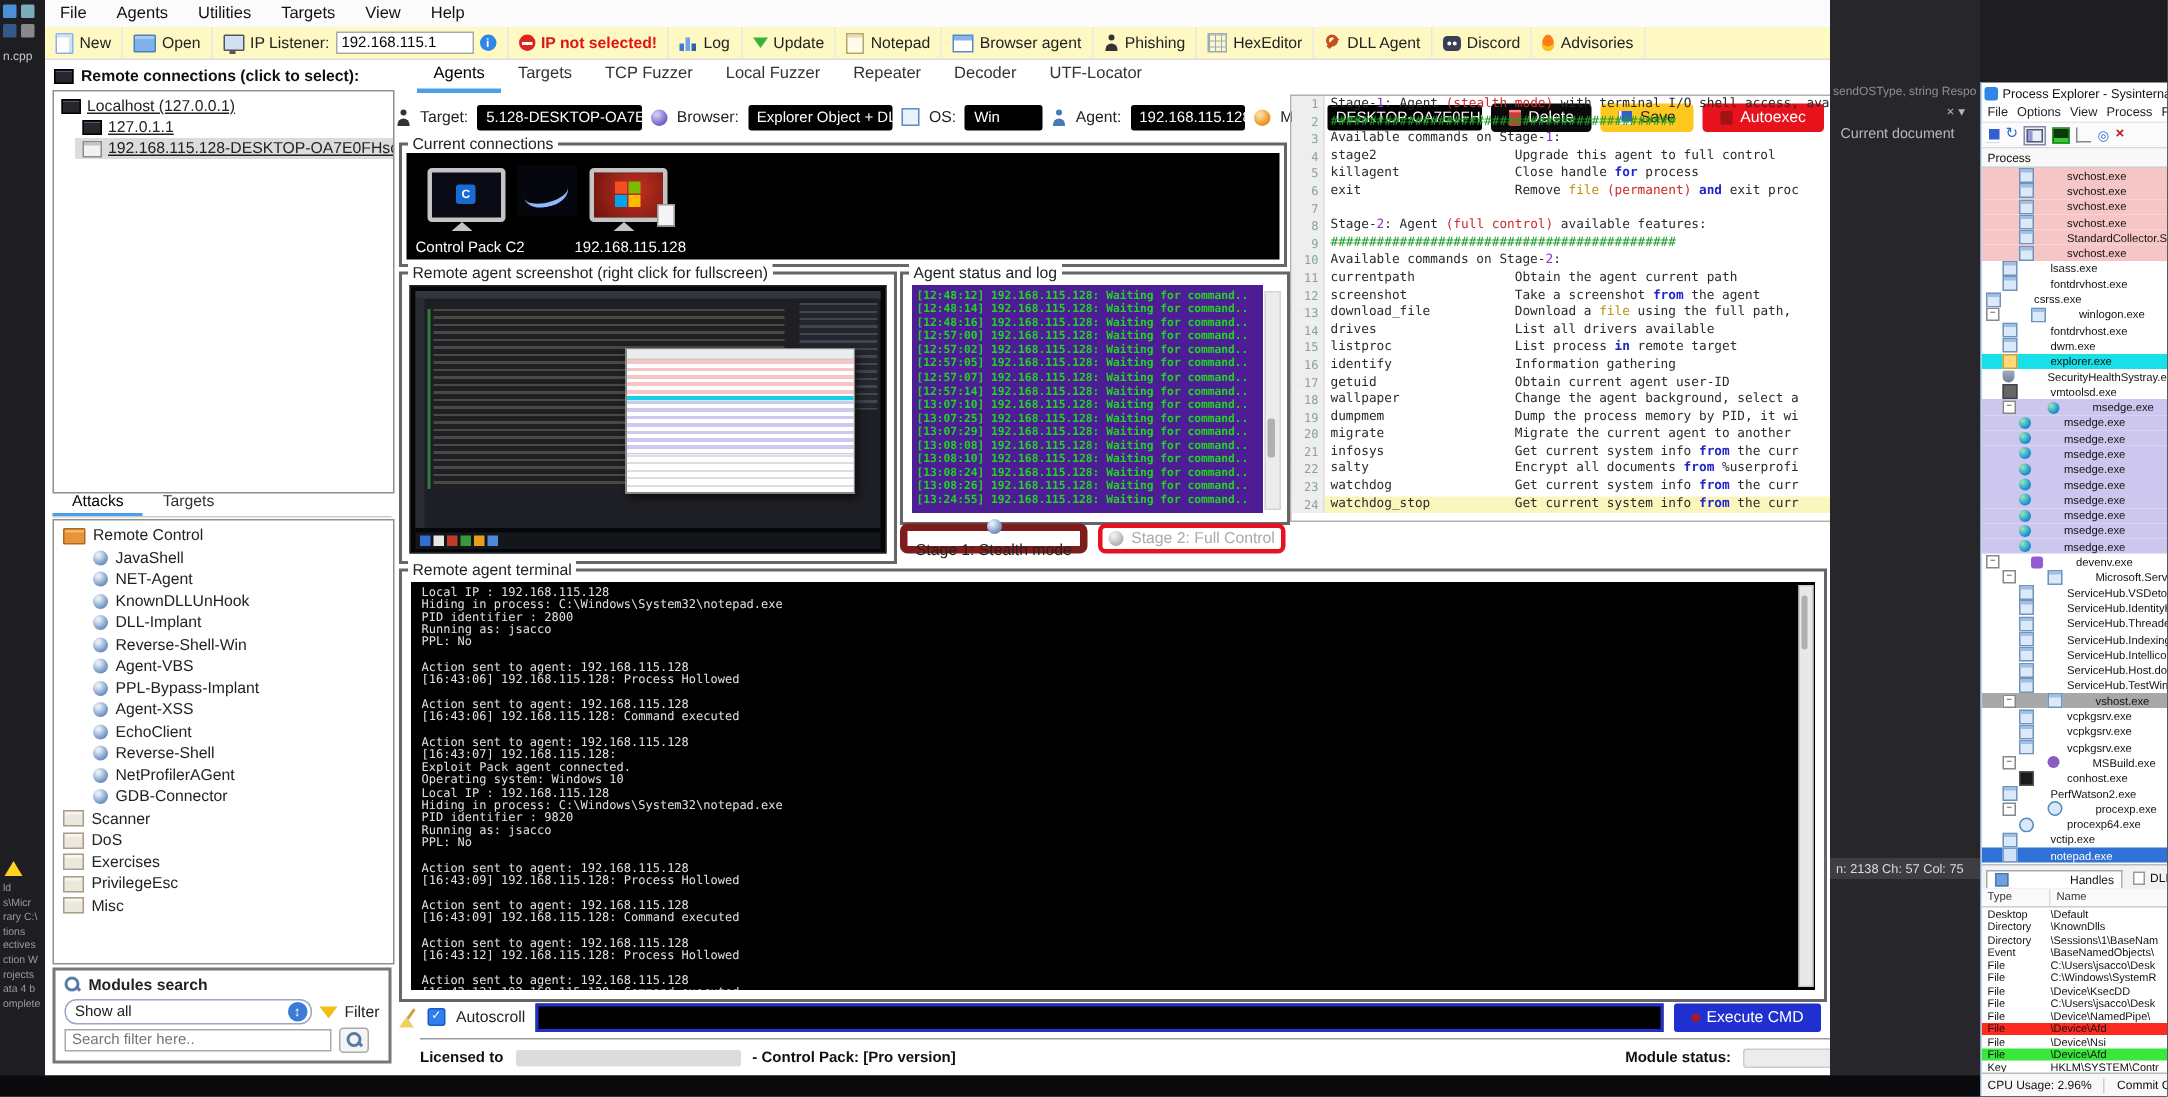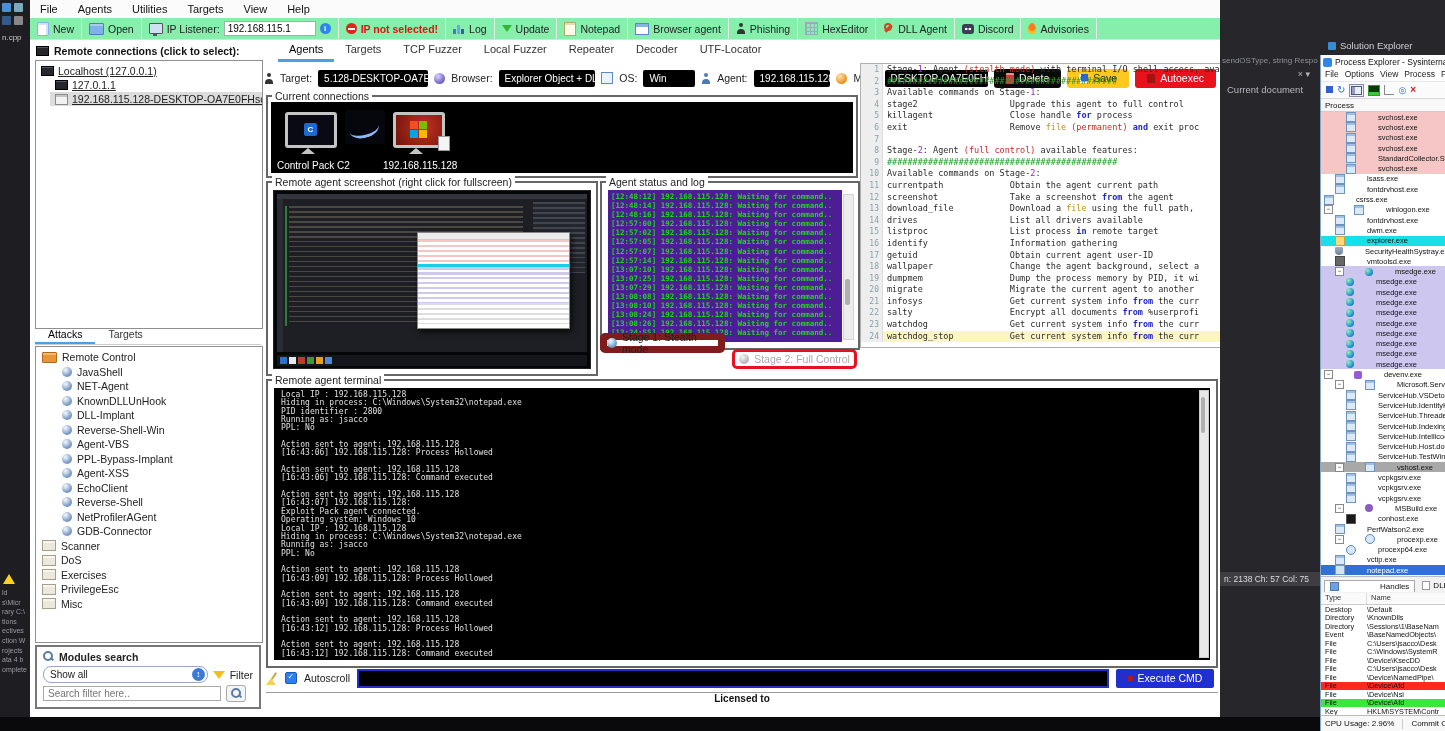--- a/index.html
+++ b/index.html
@@ -8,21 +8,21 @@
   
   #left-strip{position:absolute;left:0;top:0;width:30px;height:731px;background:#1d1d22;overflow:hidden;color:#9a9aa2;}
   .ls-ico{position:absolute;width:9px;height:9px;border-radius:1px;}
   #ls-file{position:absolute;left:2px;top:33px;font-size:8px;color:#c8c8cc;white-space:nowrap;}
   #ls-warn{position:absolute;left:3px;top:574px;width:0;height:0;border-left:6px solid transparent;border-right:6px solid transparent;border-bottom:10px solid #ffd21f;}
   #ls-frag{position:absolute;left:2px;top:588px;font-size:7px;line-height:9.6px;color:#9a9aa2;white-space:nowrap;}
 
   
   #main-window{position:absolute;left:30px;top:0;width:1190px;height:717px;background:#fff;color:#222;overflow:hidden;}
   #menu-bar{position:absolute;left:0;top:0;right:0;height:18px;background:#fbfbfb;border-bottom:1px solid #e6e6e6;display:flex;gap:20px;align-items:center;padding:0 10px;font-size:11px;color:#111;}
-  #toolbar{position:absolute;left:0;top:18px;right:0;height:21px;background:#86efac;border-bottom:1px solid #ddd;display:flex;align-items:center;font-size:10.5px;color:#222;}
+  #toolbar{position:absolute;left:0;top:18px;right:0;height:21px;background:#fef9c3;border-bottom:1px solid #ddd;display:flex;align-items:center;font-size:10.5px;color:#222;}
   .tb-item{display:flex;align-items:center;gap:4px;padding:0 7px;height:100%;border-right:1px solid #e8e8e8;white-space:nowrap;}
   #ip-input{width:84px;height:13px;font-size:10px;border:1px solid #aaa;padding:0 3px;font-family:"Liberation Sans",sans-serif;}
   .warn-text{color:#e01414;font-weight:bold;}
   #tab-row{position:absolute;left:248px;top:40px;height:22px;display:flex;font-size:11px;color:#333;}
   .tab{padding:3px 11px 0 11px;cursor:default;}
   .tab.active{color:#000;border-bottom:3px solid #4aa0e8;}
 
   
   #conn-title{position:absolute;left:6px;top:45px;display:flex;gap:5px;align-items:center;font-weight:bold;font-size:10.5px;color:#111;}
   #conn-box{position:absolute;left:5px;top:60px;width:226px;height:264px;border:1px solid #8f8f8f;font-size:10.5px;padding-top:3px;overflow:hidden;text-decoration:underline;}
@@ -98,21 +98,21 @@
   .taskbar{position:absolute;left:3px;right:3px;bottom:2px;height:11px;background:#14161c;display:flex;gap:2px;align-items:center;padding:0 3px;}
   .tk{width:7px;height:7px;flex:none;}
 
   #fs-status{left:570px;top:176px;width:256px;height:170px;}
   .term{position:absolute;inset:2px 16px 6px 6px;background:#4c1d95;padding:2px 3px;overflow:hidden;}
   #agent-log div{color:#22d422;font:bold 7.5px/9.1px "DejaVu Sans Mono",monospace;white-space:pre;}
   .vtrack{position:absolute;right:4px;top:6px;bottom:8px;width:9px;background:#ececec;border:1px solid #d4d4d4;}
   .vthumb{position:absolute;left:1px;width:5px;height:26px;background:#b0b0b0;border-radius:2px;}
 
   .stage-btn{position:absolute;height:20px;width:125px;background:#fff;border-radius:5px;display:flex;align-items:center;justify-content:center;gap:5px;font-size:10.5px;box-sizing:border-box;}
-  #stage1{left:570px;top:333px;border:7px solid #7f1d1d;color:#222;}
+  #stage1{left:570px;top:349px;border:5px solid #7f1d1d;color:#222;flex-direction:column;}
   #stage2{left:702px;top:349px;border:3px solid #e81123;color:#aaa;}
 
   
   #code-panel{position:absolute;left:830px;top:63px;width:372px;height:283px;border:1px solid #b0b0b0;overflow:hidden;}
   #code-lines{position:absolute;left:0;top:0;right:9px;bottom:0;}
   .code-line{display:flex;height:11.6px;}
   .code-line.hl{background:#fbf6bd;}
   .ln{width:18px;background:#eeeeee;border-right:1px solid #ddd;color:#88a0aa;font:8px/11.6px "DejaVu Sans Mono",monospace;text-align:right;padding-right:3px;flex:none;}
   .ctext{font:8.5px/11.6px "DejaVu Sans Mono",monospace;white-space:pre;overflow:hidden;flex:1;padding-left:4px;}
   .c-d{color:#2a2a2a;} .c-g{color:#1e9e28;} .c-k{color:#2026c8;font-weight:bold;} .c-f{color:#c09010;} .c-r{color:#cc2a2a;} .c-n{color:#8a2ad0;}
@@ -127,21 +127,21 @@
   
   #exec-row{position:absolute;left:236px;top:666px;width:948px;height:24px;display:flex;align-items:center;gap:7px;font-size:10.5px;}
   .ic-broom{width:12px;height:13px;position:relative;flex:none;}
   .ic-broom::before{content:"";position:absolute;left:7px;top:0;width:2px;height:8px;background:#caa63a;transform:rotate(35deg);}
   .ic-broom::after{content:"";position:absolute;left:0;bottom:0;border-left:5px solid transparent;border-right:5px solid transparent;border-bottom:7px solid #f0d060;}
   .ic-checkbox{width:10px;height:10px;background:#2f7ef0;border:1px solid #1a5ac0;border-radius:2px;position:relative;flex:none;}
   .ic-checkbox::after{content:"✓";color:#fff;font-size:8px;position:absolute;left:1.5px;top:-1px;}
   #cmd-input{flex:1;height:15px;background:#000;border:2px solid #2330c8;color:#fff;font-size:10px;padding:0 4px;font-family:"DejaVu Sans Mono",monospace;}
   #btn-exec{width:98px;height:19px;background:#1f2fd0;color:#fff;border-radius:2px;display:flex;align-items:center;justify-content:center;gap:5px;font-size:10.5px;flex:none;}
   .red-dot{width:5px;height:5px;background:#b01818;border-radius:1px;}
-  #footer{position:absolute;left:236px;top:692px;width:952px;height:24px;border-top:1px solid #999;display:flex;align-items:center;gap:8px;font-size:10px;font-weight:bold;color:#111;flex-direction:column;}
+  #footer{position:absolute;left:250px;top:692px;width:952px;height:24px;border-top:1px solid #999;display:flex;align-items:center;gap:8px;font-size:10px;font-weight:bold;color:#111;}
   .redacted{width:150px;height:11px;background:#dcdcdc;border-radius:2px;}
   .mod-box{width:64px;height:11px;background:#ececec;border:1px solid #ccc;border-radius:2px;margin-right:4px;}
   .spacer{flex:1;}
 
   
   .ic{display:inline-block;flex:none;}
   .ic-page{width:10px;height:12px;background:#fff;border:1px solid #8ab4e8;border-radius:1px;box-shadow:inset -2px 2px 0 #cfe2f7;}
   .ic-folder{width:13px;height:10px;background:#7eb2e8;border:1px solid #4a80c0;border-radius:1px;box-shadow:inset 0 2px 0 #a8cdf0;}
   .ic-monitor{width:12px;height:9px;border:1px solid #555;background:#cfe0f0;border-radius:1px;position:relative;}
   .ic-monitor::after{content:"";position:absolute;left:3px;bottom:-3px;width:4px;height:2px;background:#555;}
@@ -688,20 +688,21 @@
           <div>&nbsp;</div>
           <div>Action sent to agent: 192.168.115.128</div>
           <div>[16:43:06] 192.168.115.128: Command executed</div>
           <div>&nbsp;</div>
           <div>Action sent to agent: 192.168.115.128</div>
           <div>[16:43:07] 192.168.115.128:</div>
           <div>Exploit Pack agent connected.</div>
           <div>Operating system: Windows 10</div>
           <div>Local IP : 192.168.115.128</div>
           <div>Hiding in process: C:\Windows\System32\notepad.exe</div>
+          <div>PID identifier : 9820</div>
           <div>Running as: jsacco</div>
           <div>PPL: No</div>
           <div>&nbsp;</div>
           <div>Action sent to agent: 192.168.115.128</div>
           <div>[16:43:09] 192.168.115.128: Process Hollowed</div>
           <div>&nbsp;</div>
           <div>Action sent to agent: 192.168.115.128</div>
           <div>[16:43:09] 192.168.115.128: Command executed</div>
           <div>&nbsp;</div>
           <div>Action sent to agent: 192.168.115.128</div>
@@ -735,26 +736,20 @@
       <span class="mod-box"></span>
     </div>
   </div>
 
   <div id="vs-strip">
     <div id="vs-top-text">sendOSType, string Respons</div>
     <div id="vs-close">× ▾</div>
     <div id="vs-doc">Current document</div>
     <div id="vs-status">n: 2138    Ch: 57    Col: 75</div>
   </div>
-  <div id="vs-top-right">
-    <div id="sol-exp">
-      <span class="sol-ico"></span>
-      <span>Solution Explorer</span>
-    </div>
-  </div>
 
   <div id="bottom-bar"></div>
 
   <div id="pe">
     <div class="pe-title">
       <span class="pe-ico"></span>
       <span>Process Explorer - Sysinternals: ww</span>
     </div>
     <div id="pe-menu">
         <span>File</span>

